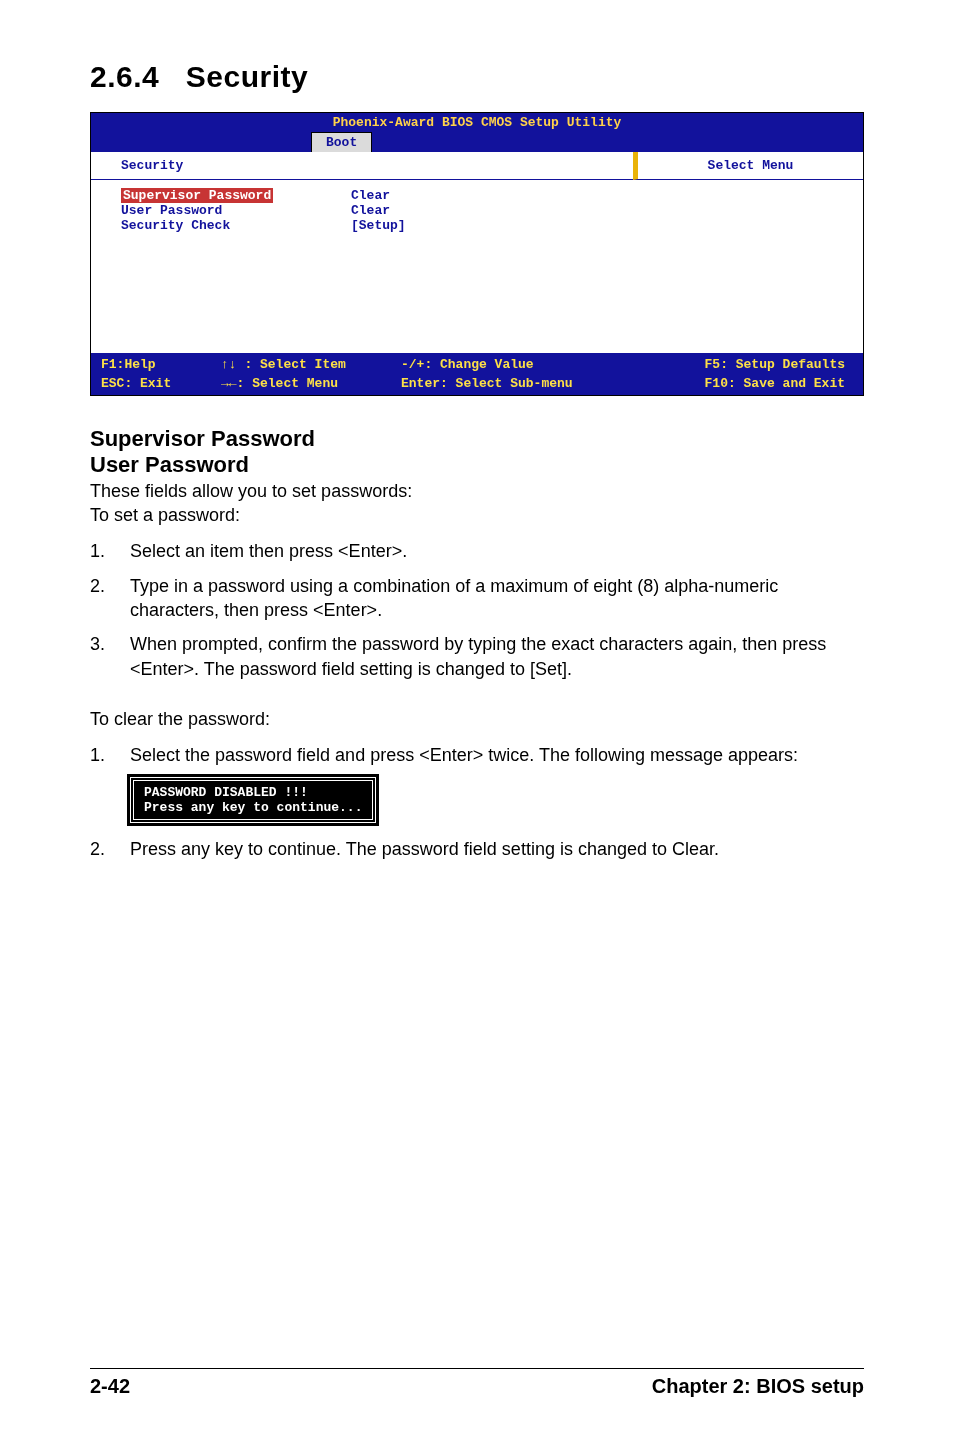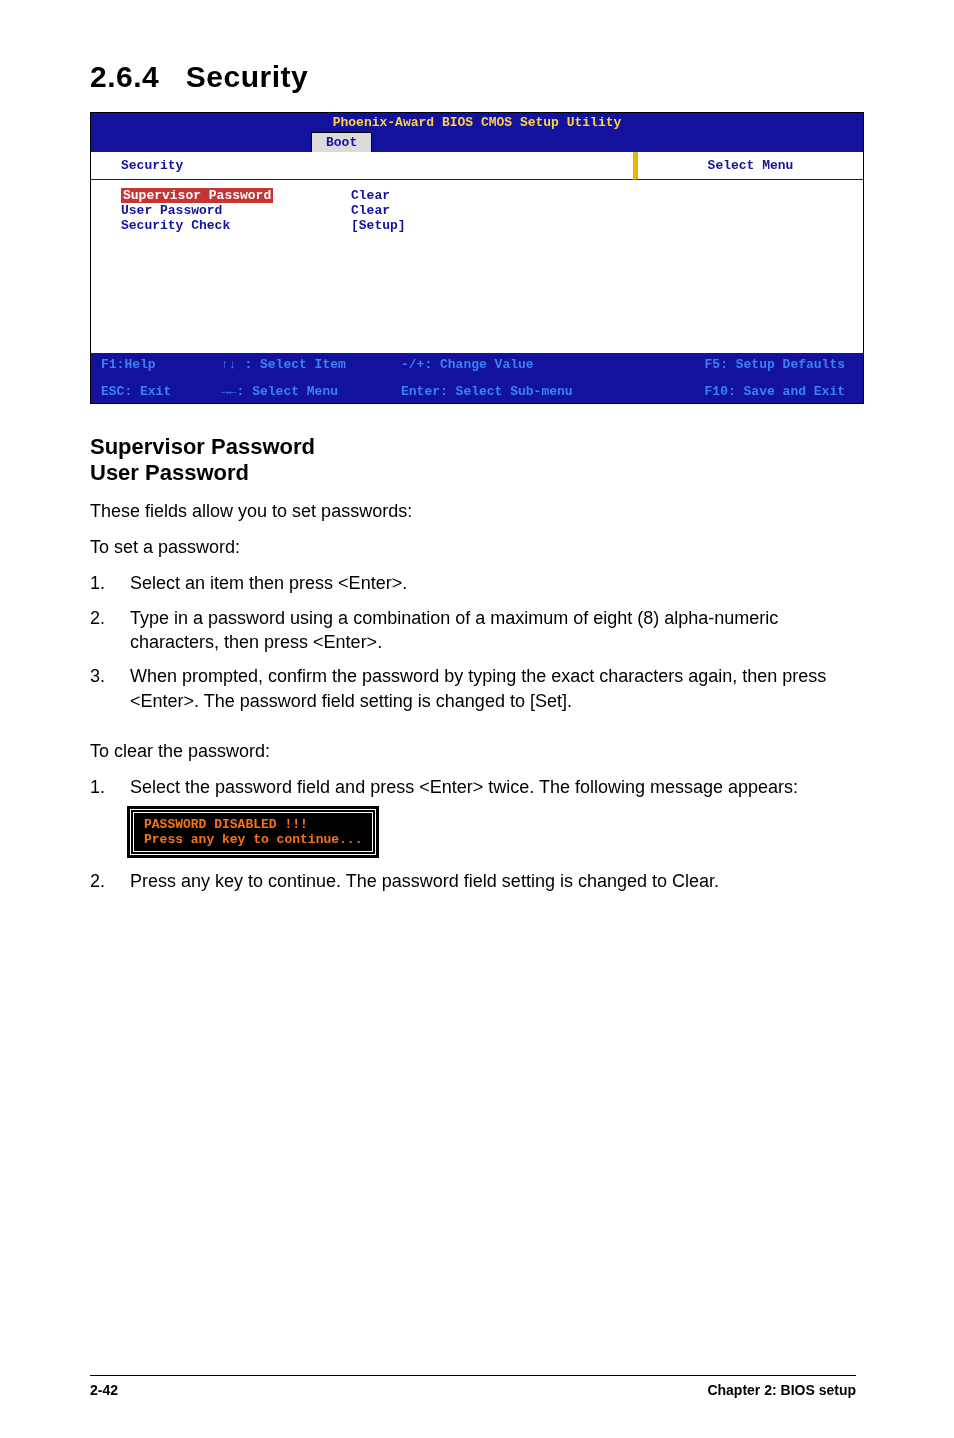--- a/index.html
+++ b/index.html
@@ -81,38 +81,38 @@
     border-left: 1px solid #12129c;
   }
   .bios-row { display: flex; }
   .bios-label { width: 230px; }
   .bios-val { }
   .bios-highlight { background: #c73434; color: #fff; padding: 0 2px; }
   .tri { font-size: 11px; letter-spacing: -3px; }
 
   .bios-footer {
     background: #12129c;
-    color: #3b82f6;
+    color: #fde047;
     padding: 4px 10px;
     display: grid;
     grid-template-columns: 120px 180px 230px 1fr;
-    row-gap: 12px;
+    row-gap: 4px;
   }
   .bios-footer .r { text-align: right; padding-right: 8px; }
 
   
   .subhead {
     font-size: 22px;
     font-weight: bold;
     margin-top: 30px;
     line-height: 1.2;
   }
   .para {
     font-size: 18px;
-    margin-top: 12px;
+    margin-top: 0;
     line-height: 1.35;
   }
   ol.numlist {
     list-style: none;
     margin-top: 12px;
   }
   ol.numlist li {
     font-size: 18px;
     line-height: 1.35;
     display: flex;
@@ -127,38 +127,38 @@
   .msgbox-wrap {
     margin-left: 40px;
     margin-top: 8px;
     margin-bottom: 14px;
   }
   .msgbox {
     display: inline-block;
     border: 4px double #fff;
     outline: 3px solid #000;
     background: #000;
-    color: #f97316;
+    color: #ffffff;
     font-family: "Courier New", monospace;
     font-weight: bold;
     font-size: 13px;
     padding: 4px 10px;
     white-space: pre;
   }
 
   .page-footer {
     position: absolute;
     bottom: 40px;
     left: 90px;
-    right: 98px;
+    right: 90px;
     border-top: 1px solid #000;
     padding-top: 6px;
     display: flex;
     justify-content: space-between;
-    font-size: 14px;
+    font-size: 20px;
     font-weight: bold;
   }
 </style>
 </head>
 <body>
 
 <div class="section-title">
   <span>2.6.4</span>&nbsp;&nbsp;
   <span>Security</span>
 </div>

